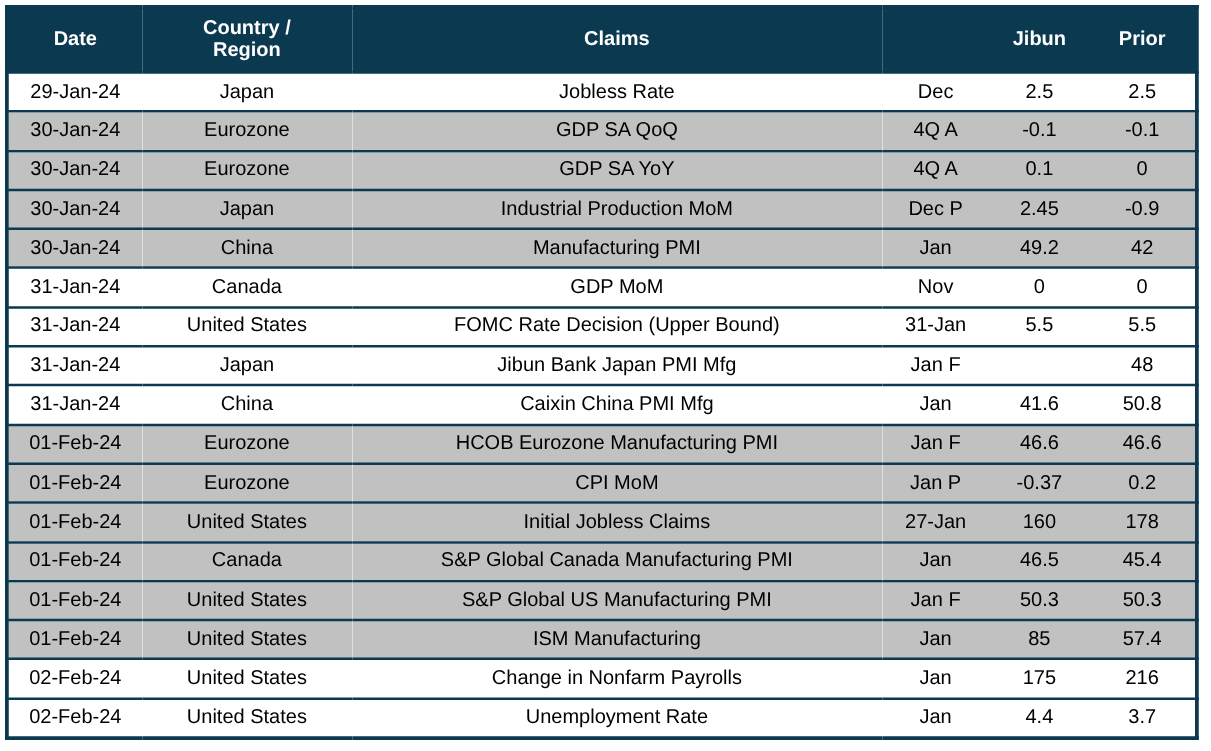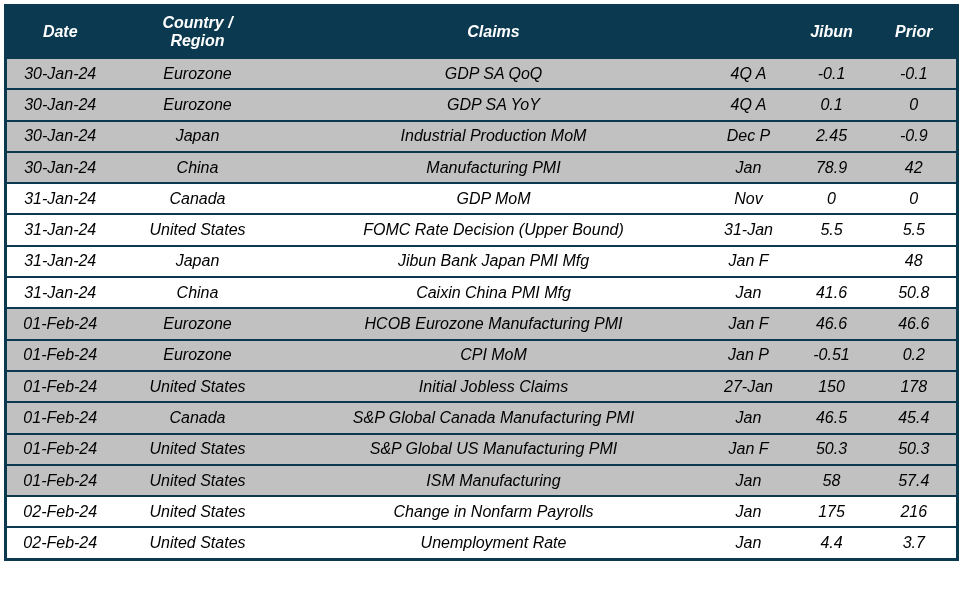--- a/index.html
+++ b/index.html
@@ -7,21 +7,20 @@
     padding: 0;
     background: #ffffff;
     font-family: "Liberation Sans", "DejaVu Sans", sans-serif;
   }
   .page {
     width: 969px;
     height: 601px;
     position: relative;
     background: #ffffff;
     overflow: hidden;
-    font-style: italic;
   }
   .calendar-wrap {
     position: absolute;
     left: 4px;
     top: 4px;
   }
   table.calendar {
     border-collapse: collapse;
     table-layout: fixed;
     width: 952px;
@@ -79,20 +78,28 @@
             <th>Date</th>
             <th>Country /
 Region</th>
             <th>Claims</th>
             <th></th>
             <th>Jibun</th>
             <th>Prior</th>
           </tr>
       </thead>
       <tbody id="table-body">
+          <tr class="plain">
+            <td>29-Jan-24</td>
+            <td>Japan</td>
+            <td>Jobless Rate</td>
+            <td>Dec</td>
+            <td>2.5</td>
+            <td>2.5</td>
+          </tr>
           <tr class="shaded">
             <td>30-Jan-24</td>
             <td>Eurozone</td>
             <td>GDP SA QoQ</td>
             <td>4Q A</td>
             <td>-0.1</td>
             <td>-0.1</td>
           </tr>
           <tr class="shaded">
             <td>30-Jan-24</td>
@@ -108,21 +115,21 @@
             <td>Industrial Production MoM</td>
             <td>Dec P</td>
             <td>2.45</td>
             <td>-0.9</td>
           </tr>
           <tr class="shaded">
             <td>30-Jan-24</td>
             <td>China</td>
             <td>Manufacturing PMI</td>
             <td>Jan</td>
-            <td>78.9</td>
+            <td>49.2</td>
             <td>42</td>
           </tr>
           <tr class="plain">
             <td>31-Jan-24</td>
             <td>Canada</td>
             <td>GDP MoM</td>
             <td>Nov</td>
             <td>0</td>
             <td>0</td>
           </tr>
@@ -156,29 +163,29 @@
             <td>HCOB Eurozone Manufacturing PMI</td>
             <td>Jan F</td>
             <td>46.6</td>
             <td>46.6</td>
           </tr>
           <tr class="shaded">
             <td>01-Feb-24</td>
             <td>Eurozone</td>
             <td>CPI MoM</td>
             <td>Jan P</td>
-            <td>-0.51</td>
+            <td>-0.37</td>
             <td>0.2</td>
           </tr>
           <tr class="shaded">
             <td>01-Feb-24</td>
             <td>United States</td>
             <td>Initial Jobless Claims</td>
             <td>27-Jan</td>
-            <td>150</td>
+            <td>160</td>
             <td>178</td>
           </tr>
           <tr class="shaded">
             <td>01-Feb-24</td>
             <td>Canada</td>
             <td>S&amp;P Global Canada Manufacturing PMI</td>
             <td>Jan</td>
             <td>46.5</td>
             <td>45.4</td>
           </tr>
@@ -188,21 +195,21 @@
             <td>S&amp;P Global US Manufacturing PMI</td>
             <td>Jan F</td>
             <td>50.3</td>
             <td>50.3</td>
           </tr>
           <tr class="shaded">
             <td>01-Feb-24</td>
             <td>United States</td>
             <td>ISM Manufacturing</td>
             <td>Jan</td>
-            <td>58</td>
+            <td>85</td>
             <td>57.4</td>
           </tr>
           <tr class="plain">
             <td>02-Feb-24</td>
             <td>United States</td>
             <td>Change in Nonfarm Payrolls</td>
             <td>Jan</td>
             <td>175</td>
             <td>216</td>
           </tr>

